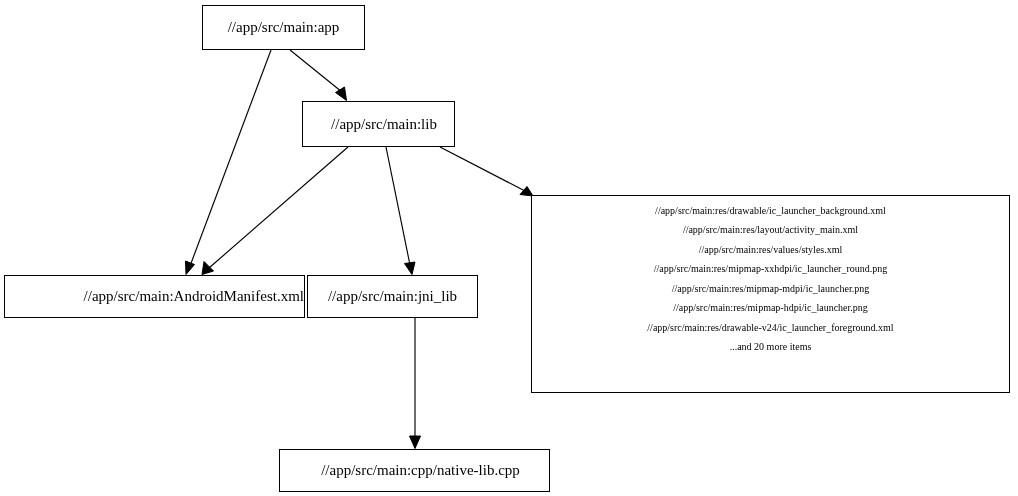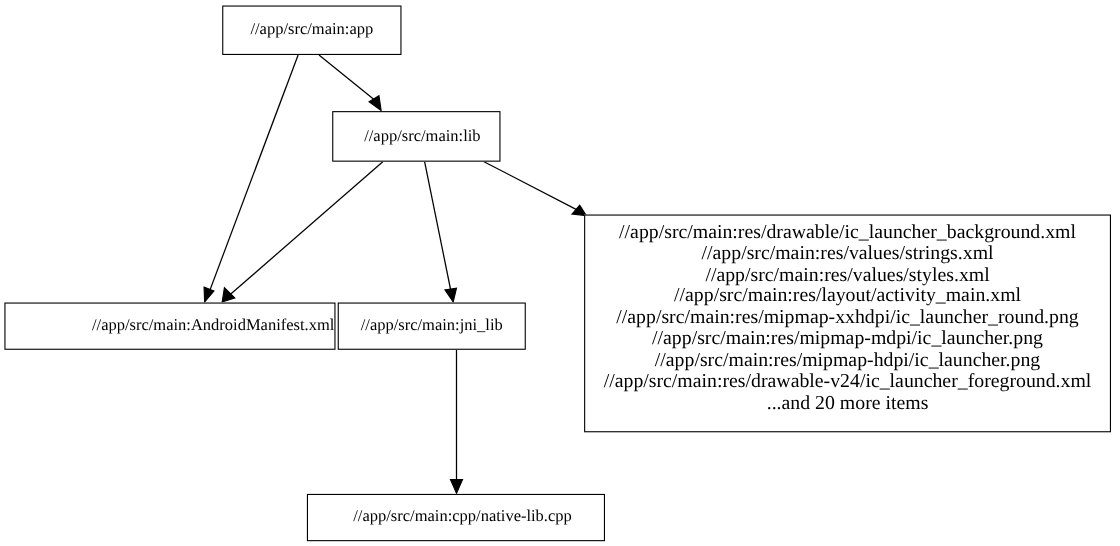--- a/index.html
+++ b/index.html
@@ -30,21 +30,21 @@
     white-space: nowrap;
     z-index: 2;
   }
   .node.multiline {
     white-space: normal;
     display: block;
     padding-top: 5px;
   }
   .node.multiline .ml-line {
     display: block;
-    font-size: 18px;
+    font-size: 10px;
     line-height: 19.45px;
     white-space: nowrap;
     text-align: center;
   }
   #edge-layer {
     position: absolute;
     left: 0;
     top: 0;
     width: 1018px;
     height: 496px;
@@ -114,23 +114,22 @@
   <div class="node" style="left:307px; top:275px; width:171px; height:43px;">
     <span>//app/src/main:jni_lib</span>
   </div>
 
   <div class="node" style="left:279px; top:449px; width:271px; height:43px;padding-left:12px;">
     <span>//app/src/main:cpp/native-lib.cpp</span>
   </div>
 
   <div class="node multiline" style="left:531px; top:195px; width:479px; height:198px;">
     <span class="ml-line">//app/src/main:res/drawable/ic_launcher_background.xml</span>
-    <span class="ml-line">//app/src/main:res/values/strings.xml</span>
+    <span class="ml-line">//app/src/main:res/layout/activity_main.xml</span>
     <span class="ml-line">//app/src/main:res/values/styles.xml</span>
-    <span class="ml-line">//app/src/main:res/layout/activity_main.xml</span>
     <span class="ml-line">//app/src/main:res/mipmap-xxhdpi/ic_launcher_round.png</span>
     <span class="ml-line">//app/src/main:res/mipmap-mdpi/ic_launcher.png</span>
     <span class="ml-line">//app/src/main:res/mipmap-hdpi/ic_launcher.png</span>
     <span class="ml-line">//app/src/main:res/drawable-v24/ic_launcher_foreground.xml</span>
     <span class="ml-line">...and 20 more items</span>
   </div>
 
 </div>
 
 </body></html>

